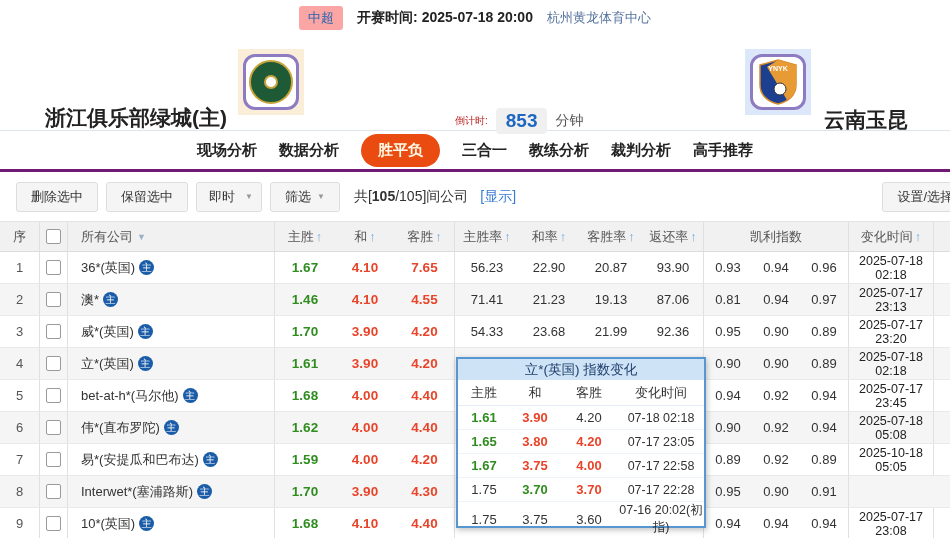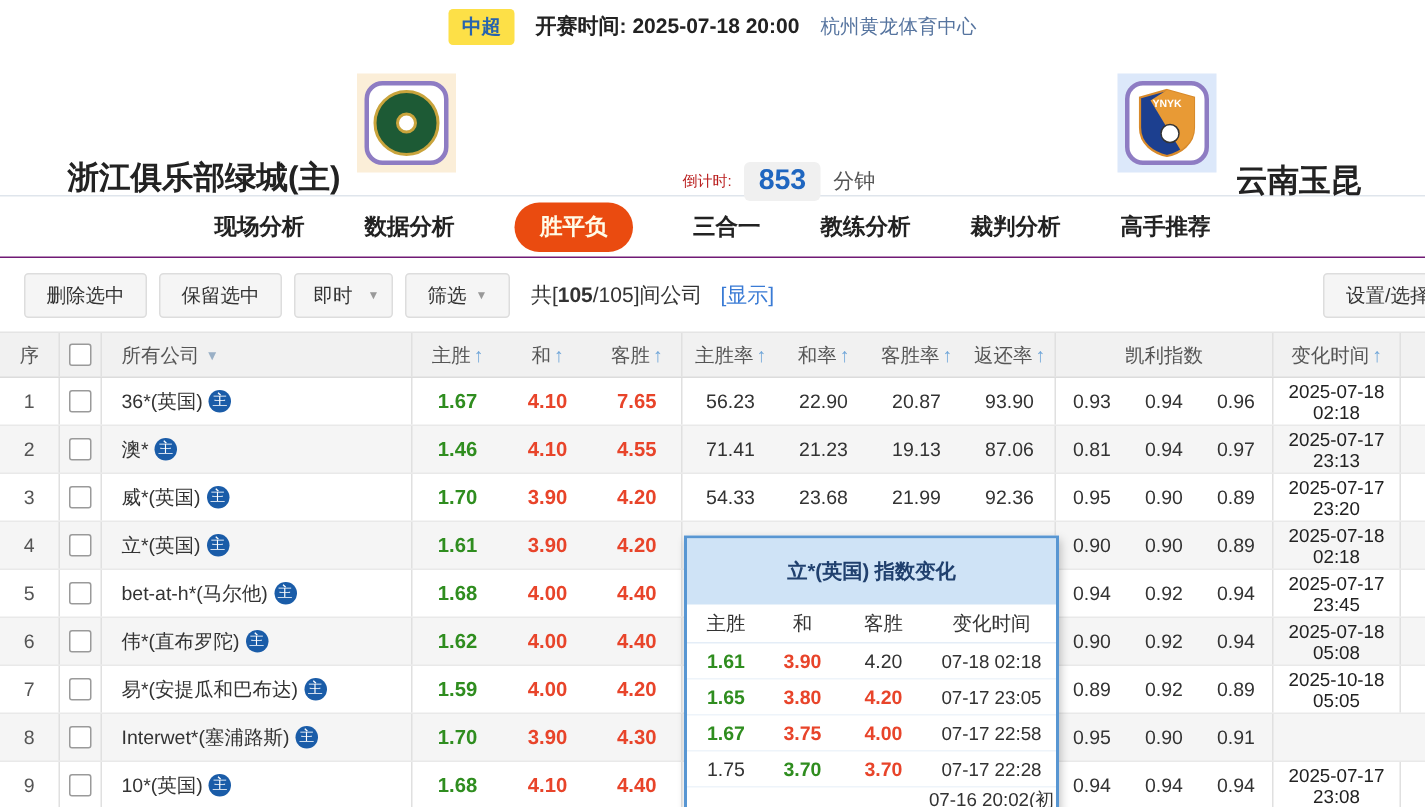--- a/index.html
+++ b/index.html
@@ -2,21 +2,21 @@
 <html><head>
 <meta charset="utf-8">
 <style>
   * { margin:0; padding:0; box-sizing:border-box; }
   html,body { width:950px; height:538px; overflow:hidden; background:#fff;
     font-family:"Liberation Sans","DejaVu Sans",sans-serif; color:#333; }
   .page { position:relative; width:950px; height:538px; }
 
   
   .topbar { height:36px; display:flex; align-items:center; justify-content:center; gap:14px; }
-  .league-badge { background:#fde047; color:#2763ae; font-size:13px; padding:3px 9px; border-radius:3px;font-weight:bold; }
+  .league-badge { background:#fca5a5; color:#2763ae; font-size:13px; padding:3px 9px; border-radius:3px; }
   .kickoff { font-size:14px; font-weight:bold; color:#222; }
   .venue { font-size:13px; color:#56749f; }
 
   
   .teambar { position:relative; height:95px; border-bottom:1px solid #dfe5ec; }
   .team-name { position:absolute; font-size:21px; font-weight:bold; color:#222; top:68px; }
   .team-name.home { left:45px; }
   .team-name.away { left:824px; top:70px; }
   .logo-box { position:absolute; top:13px; width:66px; height:66px; display:flex; align-items:center; justify-content:center; }
   .logo-box.home { left:238px; background:#fbeed8; }
@@ -24,21 +24,21 @@
   .logo-inner { width:56px; height:56px; background:#fff; border:3px solid #8e7cc3; border-radius:12px; display:flex; align-items:center; justify-content:center; }
   .crest-circle { width:44px; height:44px; border-radius:50%; background:#1d5a35; border:2px solid #c9a43c; display:flex; align-items:center; justify-content:center; }
   .crest-circle .ball { width:14px; height:14px; border-radius:50%; background:#fff; border:2px solid #c9a43c; }
   .shield { width:38px; height:46px; }
   .countdown { position:absolute; left:455px; top:72px; display:flex; align-items:center; gap:8px; }
   .cd-label { font-size:10px; color:#b91c1c; }
   .cd-value { background:#f0f0f0; border-radius:4px; padding:2px 10px; font-size:19px; font-weight:bold; color:#1f66c0; }
   .cd-unit { font-size:14px; color:#555; }
 
   
-  .nav { height:41px; display:flex; align-items:center; justify-content:center; gap:40px; border-bottom:1px solid #701a75; }
+  .nav { height:41px; display:flex; align-items:center; justify-content:center; gap:22px; border-bottom:3px solid #701a75; }
   .nav-item { font-size:15px; font-weight:bold; color:#222; cursor:pointer; }
   .nav-item.active { background:#ea4b10; color:#fffbe8; padding:7px 17px; border-radius:17px; }
 
   
   .toolbar { position:relative; height:50px; display:flex; align-items:center; gap:8px; padding-left:16px; border-bottom:1px solid #e4e4e4; }
   .tb-btn { height:30px; display:inline-flex; align-items:center; background:#f5f5f5; border:1px solid #ddd; border-radius:3px; font-size:13px; color:#333; padding:0 14px; cursor:pointer; }
   .tb-dd { justify-content:space-between; width:66px; padding:0 8px 0 12px; }
   .dd-arrow { font-size:8px; color:#999; margin-left:6px; }
   .count-text { font-size:14px; color:#333; margin-left:6px; }
   .count-text b { font-weight:bold; }
@@ -65,21 +65,21 @@
   .badge { width:15px; height:15px; border-radius:50%; background:#1a5ca8; color:#fff; font-size:10px; line-height:15px; text-align:center; margin-left:4px; flex:0 0 auto; }
   .odds { font-weight:bold; font-size:13.5px; }
   .g { color:#2f8d1f; font-weight:bold; }
   .r { color:#e8442a; font-weight:bold; }
   .k { color:#333; font-weight:normal; }
   .pct, .kelly { color:#333; }
   .time { font-size:12.5px; color:#222; text-align:center; }
 
   
   .popup { position:absolute; left:456px; top:357px; width:250px; background:#fff; border:2px solid #5896d2; box-shadow:1px 2px 6px rgba(0,0,0,.25); z-index:10; }
-  .popup-title { background:#cfe3f6; height:44px; display:flex; align-items:center; justify-content:center; font-size:13.5px; font-weight:bold; color:#20406e; }
+  .popup-title { background:#cfe3f6; height:21px; display:flex; align-items:center; justify-content:center; font-size:13.5px; font-weight:normal; color:#20406e; }
   .popup-grid { display:grid; grid-template-columns:52px 50px 58px 86px; align-items:center; }
   .popup-head { height:26px; font-size:13px; color:#333; border-bottom:1px solid #e4edf7; }
   .popup-head div { text-align:center; }
   .popup-row { height:24px; border-bottom:1px solid #eef4fa; font-size:13px; }
   .popup-row:last-child { border-bottom:none; }
   .popup-row div { text-align:center; }
   .popup-time { font-size:12.5px; color:#333; font-weight:normal; }
 </style>
 </head>
 <body>

